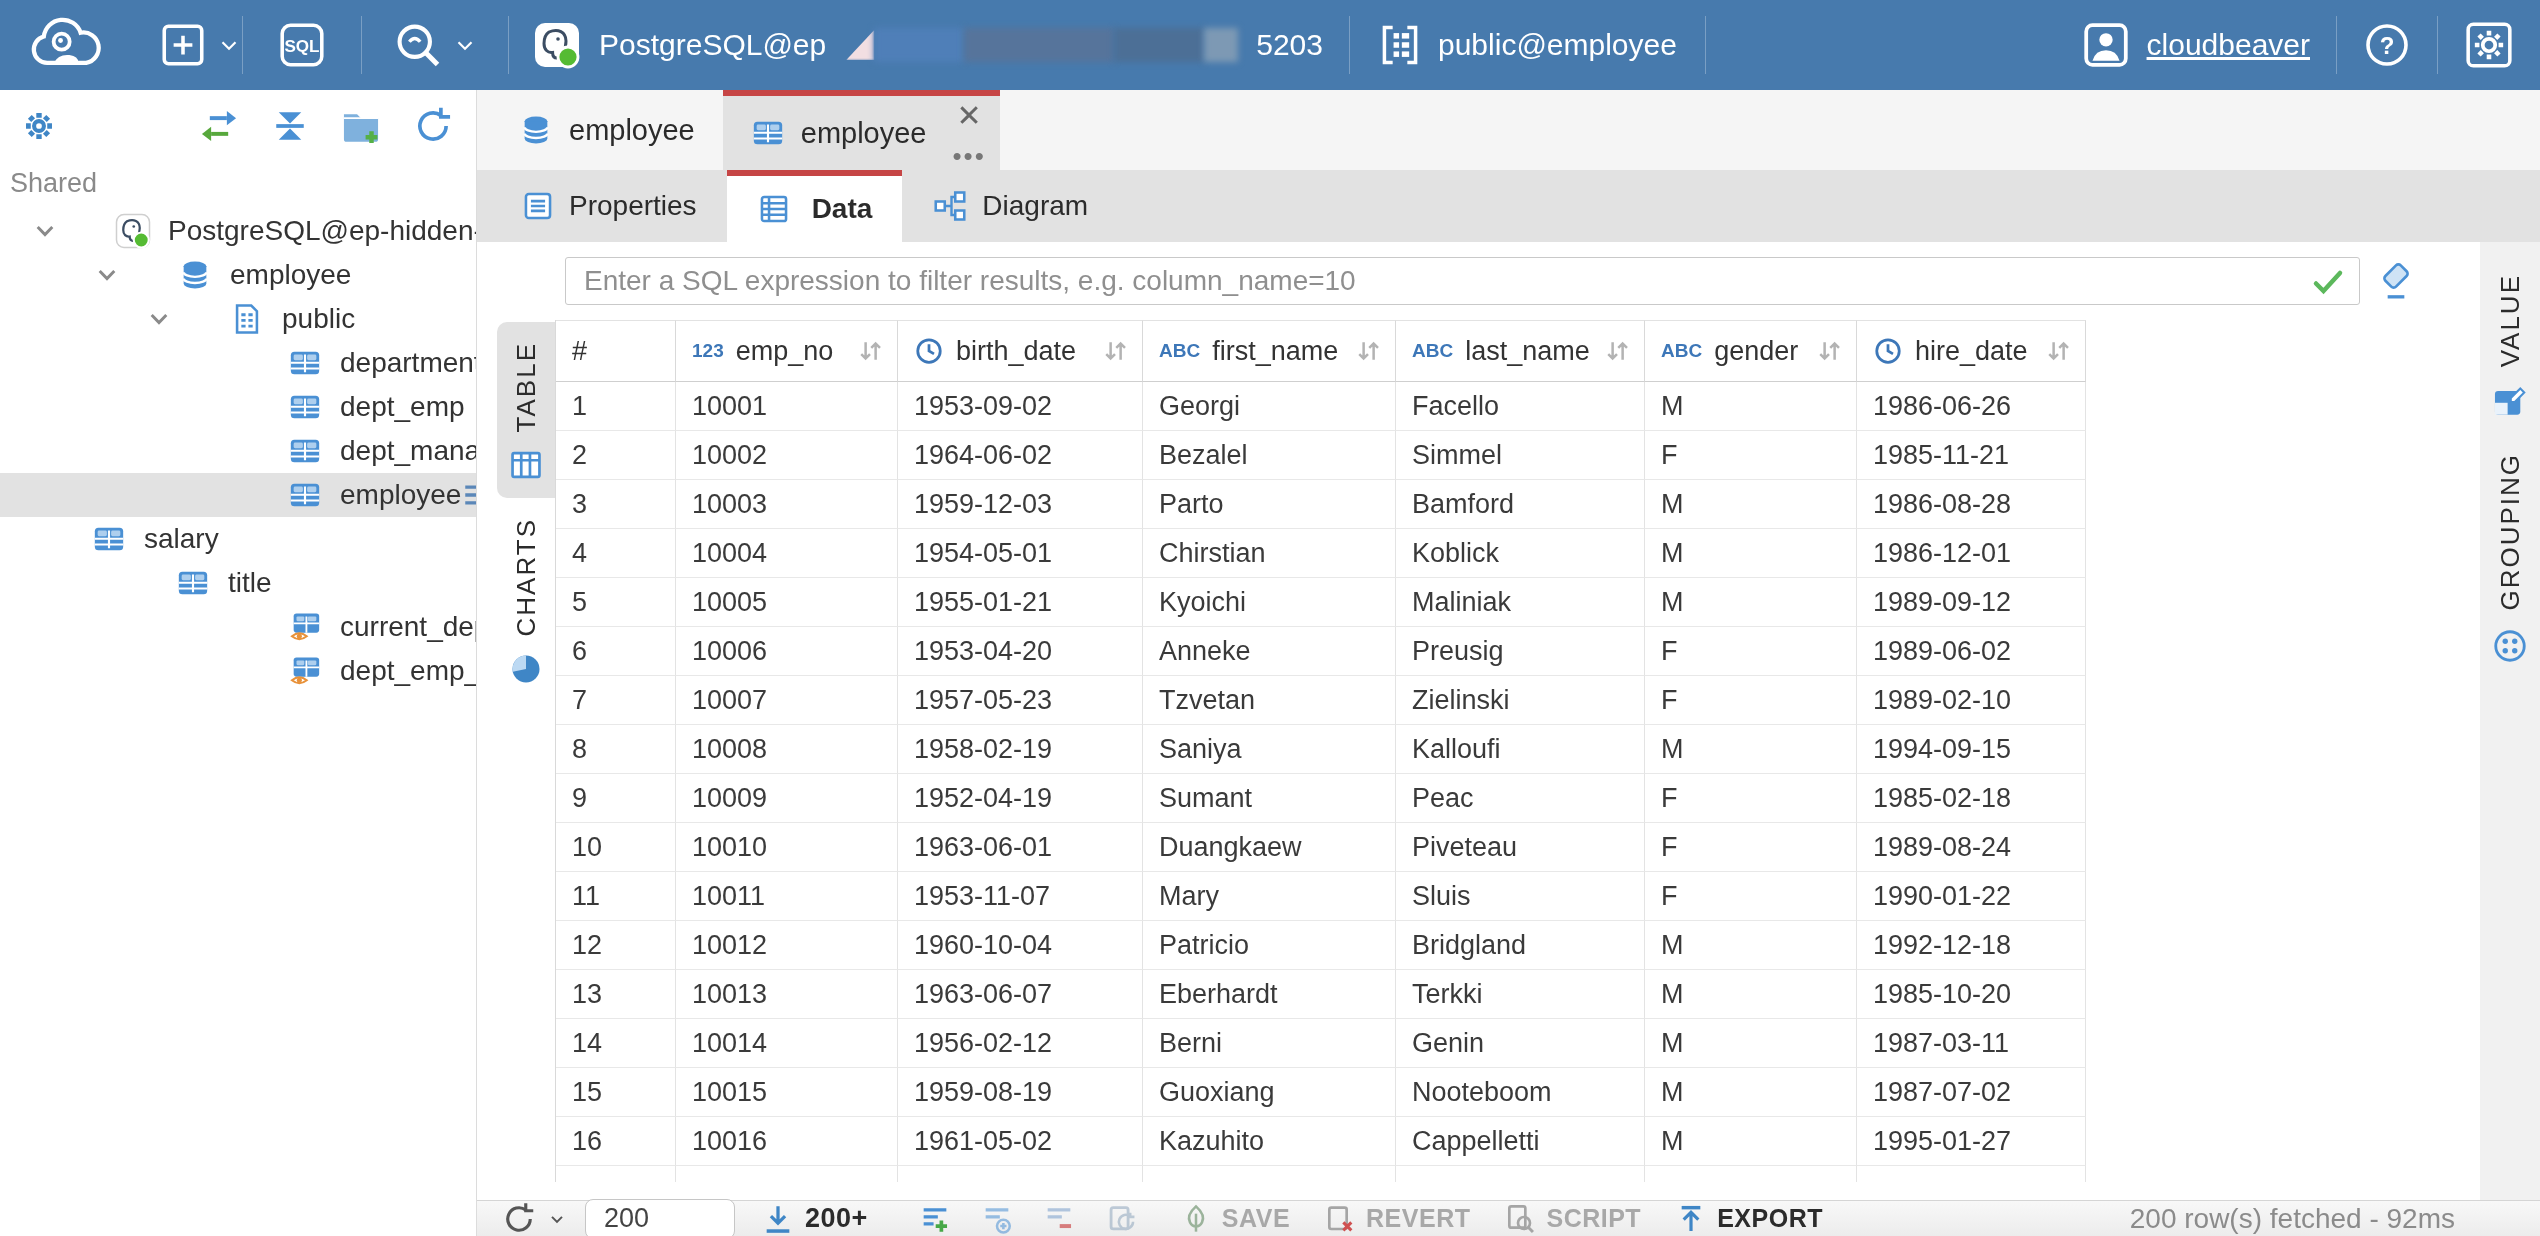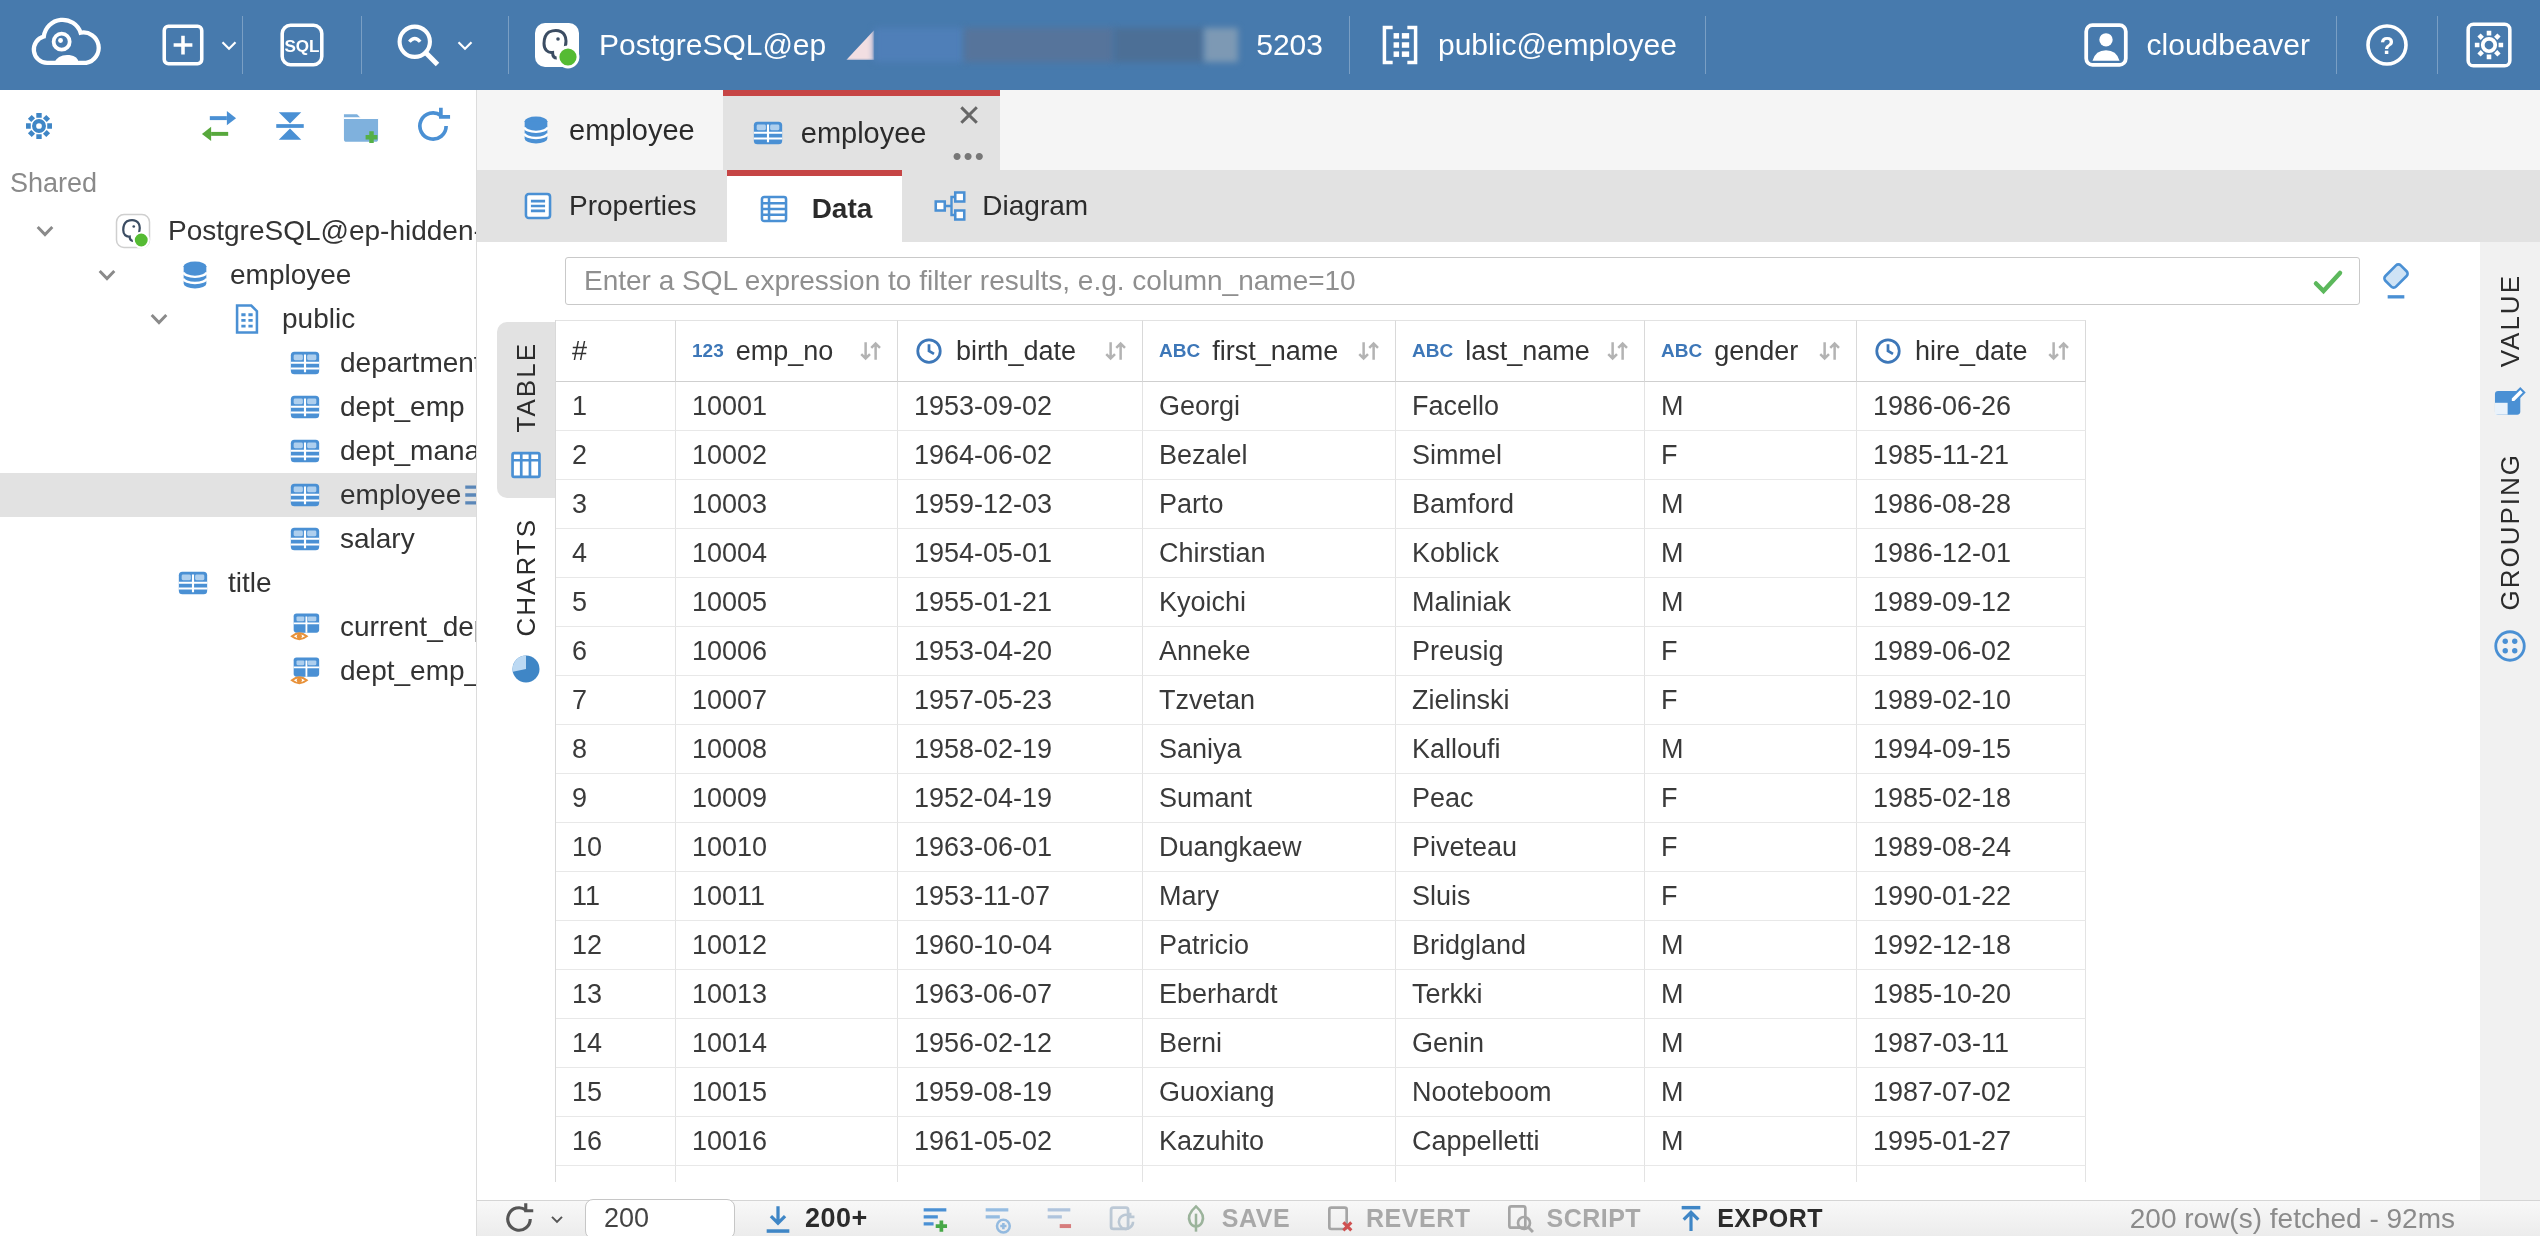--- a/index.html
+++ b/index.html
@@ -20,21 +20,21 @@
   .pg-tile { position:relative; width:48px; height:48px; }
   .redact { display:inline-flex; align-items:center; height:36px; margin-left:2px; }
   .redact i { display:inline-block; height:34px; filter:blur(3px); }
   .redact .r1 { width:28px; height:30px; background:#f2dee2; clip-path:polygon(0 100%,100% 0,100% 100%); filter:blur(1px); }
   .redact .r2 { width:90px; background:#4f7fb8; }
   .redact .r3 { width:150px; background:#56749b; }
   .redact .r4 { width:90px; background:#4c6f96; }
   .redact .r5 { width:34px; background:#7d99b4; }
   .schema-group { margin:0 28px; gap:16px; }
   .spacer { flex:1; }
-  .user-group { gap:16px; margin-right:26px; }
+  .user-group { gap:16px; margin-right:26px;text-decoration:underline; }
   .help-btn, .settings-btn { margin:0 26px; }
 
   
   .body-row { display:flex; height:1146px; }
 
   
   .sidebar { width:477px; flex:0 0 477px; background:#fff; border-right:1px solid #dcdcdc;
     display:flex; flex-direction:column; }
   .nav-toolbar { height:72px; display:flex; align-items:center; padding:0 22px 0 14px; }
   .nav-toolbar .gap { flex:1; }
@@ -351,21 +351,21 @@
               <path d="M2 11.8 h20 M12 6 v12.5 M2 15.9 h20" stroke="#fff" stroke-width="1.5"></path>
             </svg>
           </span>
           <span class="tlabel">employee</span>
           <span class="thamburger">
             <svg width="34" height="34" viewBox="0 0 24 24">
               <path d="M3 6.5 h18 M3 12 h18 M3 17.5 h18" stroke="#5b87b8" stroke-width="2.3"></path>
             </svg>
           </span>
         </div>
-        <div class="titem" style="padding-left: 196px;">
+        <div class="titem" style="">
           <span class="chev"></span>
           <span class="ticon">
             <svg width="34" height="34" viewBox="0 0 24 24">
               <rect x="2" y="4" width="20" height="16" rx="2.5" fill="#4a90d4"></rect>
               <rect x="4" y="6" width="6.5" height="4" rx="1" fill="#aecfee"></rect>
               <rect x="13.5" y="6" width="6.5" height="4" rx="1" fill="#aecfee"></rect>
               <path d="M2 11.8 h20 M12 6 v12.5 M2 15.9 h20" stroke="#fff" stroke-width="1.5"></path>
             </svg>
           </span>
           <span class="tlabel">salary</span>

